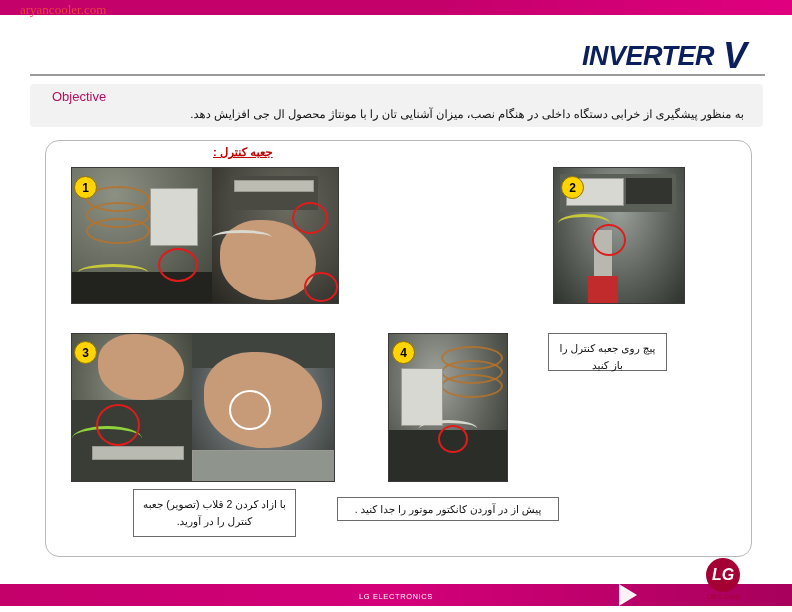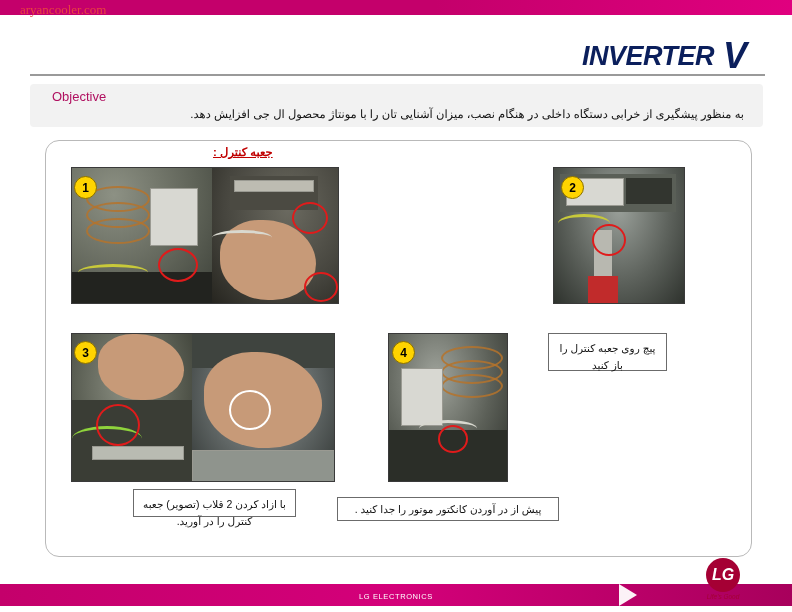--- a/index.html
+++ b/index.html
@@ -253,21 +253,21 @@
     color: #111;
     direction: rtl;
     text-align: center;
     line-height: 1.6;
     padding: 6px 8px;
     box-sizing: border-box;
   }
 
   #note-main { left: 387px; top: 190px; width: 146px; height: 56px; }
   #cap-right { left: 548px; top: 308px; width: 119px; height: 38px; margin-top: 25px; }
-  #cap-bottom-left { left: 133px; top: 489px; width: 163px; height: 28px; }
+  #cap-bottom-left { left: 133px; top: 489px; width: 163px; height: 48px; }
   #cap-bottom-mid { left: 337px; top: 497px; width: 222px; height: 24px;
                     display: flex; align-items: center; justify-content: center; }
 
   
   .footer {
     position: absolute;
     left: 0;
     bottom: 0;
     width: 792px;
     height: 36px;

